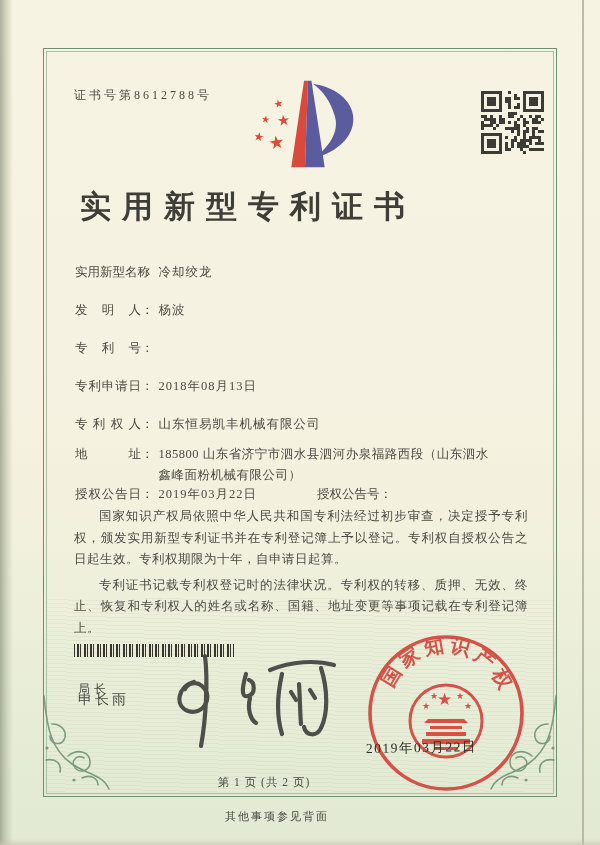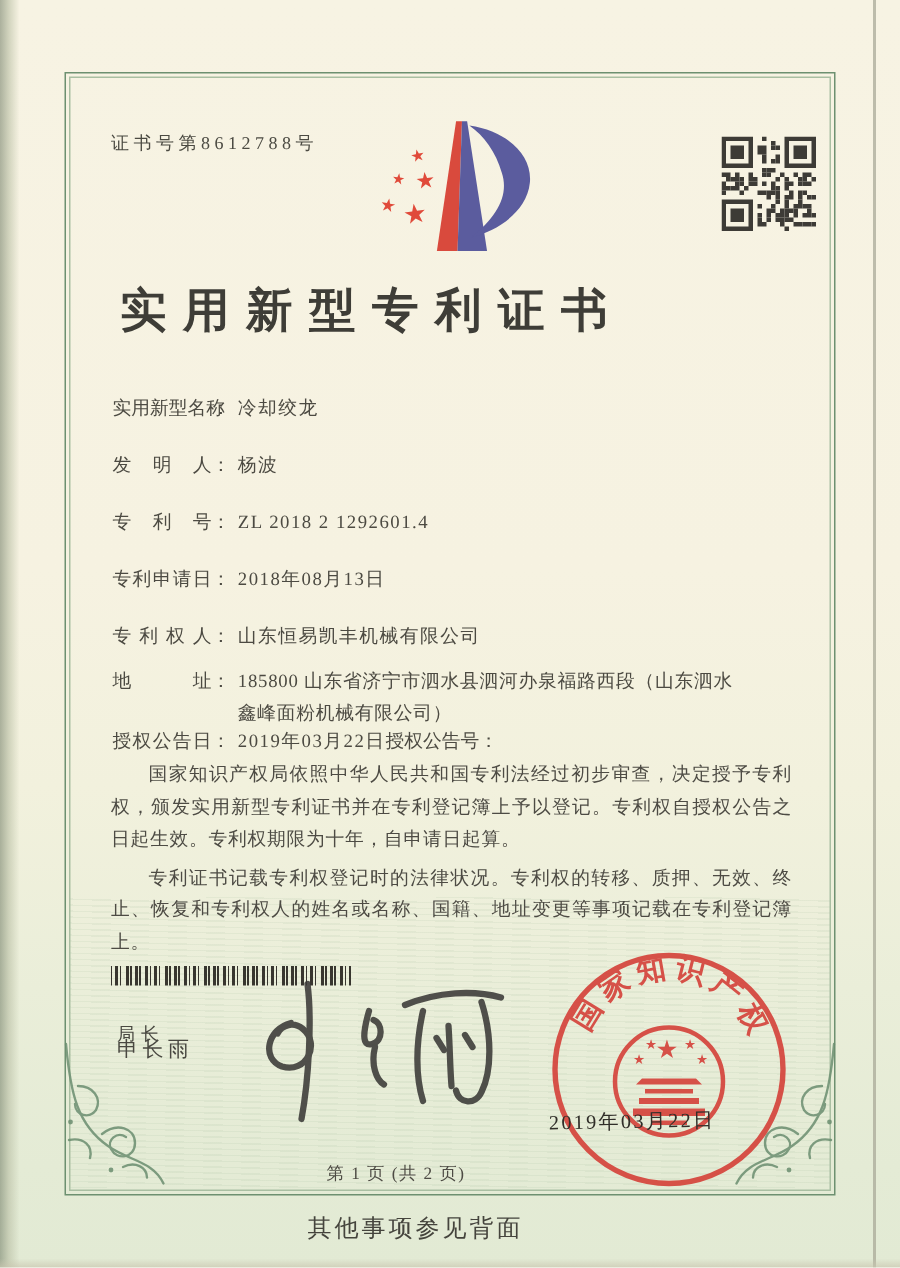--- a/index.html
+++ b/index.html
@@ -21,38 +21,38 @@
   .certno{position:absolute;left:74px;top:87px;font-size:12px;letter-spacing:3px;color:#4b4a42;}
   .logo{position:absolute;left:248px;top:74px;width:118px;height:104px;}
   .qr{position:absolute;left:481px;top:91px;width:63px;height:63px;}
   .title{position:absolute;left:0;top:186px;width:496px;text-align:center;margin:0;
     font-size:31px;font-weight:700;letter-spacing:11px;color:#3e3d37;}
   .row{position:absolute;left:75px;display:flex;font-size:12.5px;color:#4c4a42;line-height:20px;}
   .flabel{display:inline-block;width:66px;text-align:justify;text-align-last:justify;white-space:nowrap;}
   .colon{margin-right:5px;}
   .fvalue{letter-spacing:1px;}
   .addr .fvalue{width:338px;letter-spacing:.5px;line-height:21px;}
-  .grant2{display:flex;}
+  .grant2{margin-left:60px;display:flex;}
   .bodytext{position:absolute;left:70px;top:502px;width:462px;font-size:12.5px;line-height:21.5px;
     color:#4d4b44;text-align:justify;}
   .bodytext p{margin:4px;text-indent:2em;letter-spacing:.5px;}
   .barcode{position:absolute;left:74px;top:644px;width:160px;height:13px;
     background:repeating-linear-gradient(90deg,#38362f 0 1px,rgba(0,0,0,0) 1px 3px,
       #38362f 3px 5px,rgba(0,0,0,0) 5px 6px,#38362f 6px 7px,rgba(0,0,0,0) 7px 10px,
       #38362f 10px 12px,rgba(0,0,0,0) 12px 13px);}
   .director{position:absolute;left:78px;top:681px;font-size:12px;letter-spacing:4px;color:#494841;}
   .director-name{position:absolute;left:78px;top:691px;font-size:14px;letter-spacing:3px;color:#494841;}
   .signature{position:absolute;left:158px;top:644px;width:195px;height:110px;}
   .seal{position:absolute;left:360px;top:627px;width:172px;height:172px;opacity:.92;}
   .seal-date{position:absolute;left:366px;top:739px;font-size:13.5px;letter-spacing:1.5px;
     color:#302e29;transform:rotate(-1deg);}
   .pageinfo{position:absolute;left:0;top:775px;width:528px;text-align:center;
     font-size:11.5px;color:#4d4b44;letter-spacing:1px;}
   .backnote{position:absolute;left:0;top:809px;width:554px;text-align:center;
-    font-size:16px;color:#45443d;letter-spacing:2px;}
+    font-size:11px;color:#45443d;letter-spacing:2px;}
   .flourish{position:absolute;width:80px;height:106px;}
   .flourish.bl{left:38px;top:690px;}
   .flourish.br{left:482px;top:690px;transform:scaleX(-1);}
 </style>
 </head>
 <body>
 
 <div>
 
   <div class="edge-left"></div>
@@ -234,21 +234,20 @@
     <span class="fvalue">冷却绞龙</span>
   </div>
   <div class="row" style="top:300px">
     <span class="flabel">发明人</span>
       <span class="colon">：</span>
     <span class="fvalue">杨波</span>
   </div>
   <div class="row" style="top:338px">
     <span class="flabel">专利号</span>
       <span class="colon">：</span>
-    <span class="fvalue">ZL 2018 2 1292601.4</span>
   </div>
   <div class="row" style="top:376px">
     <span class="flabel">专利申请日</span>
       <span class="colon">：</span>
     <span class="fvalue">2018年08月13日</span>
   </div>
   <div class="row" style="top:414px">
     <span class="flabel">专利权人</span>
       <span class="colon">：</span>
     <span class="fvalue">山东恒易凯丰机械有限公司</span>

